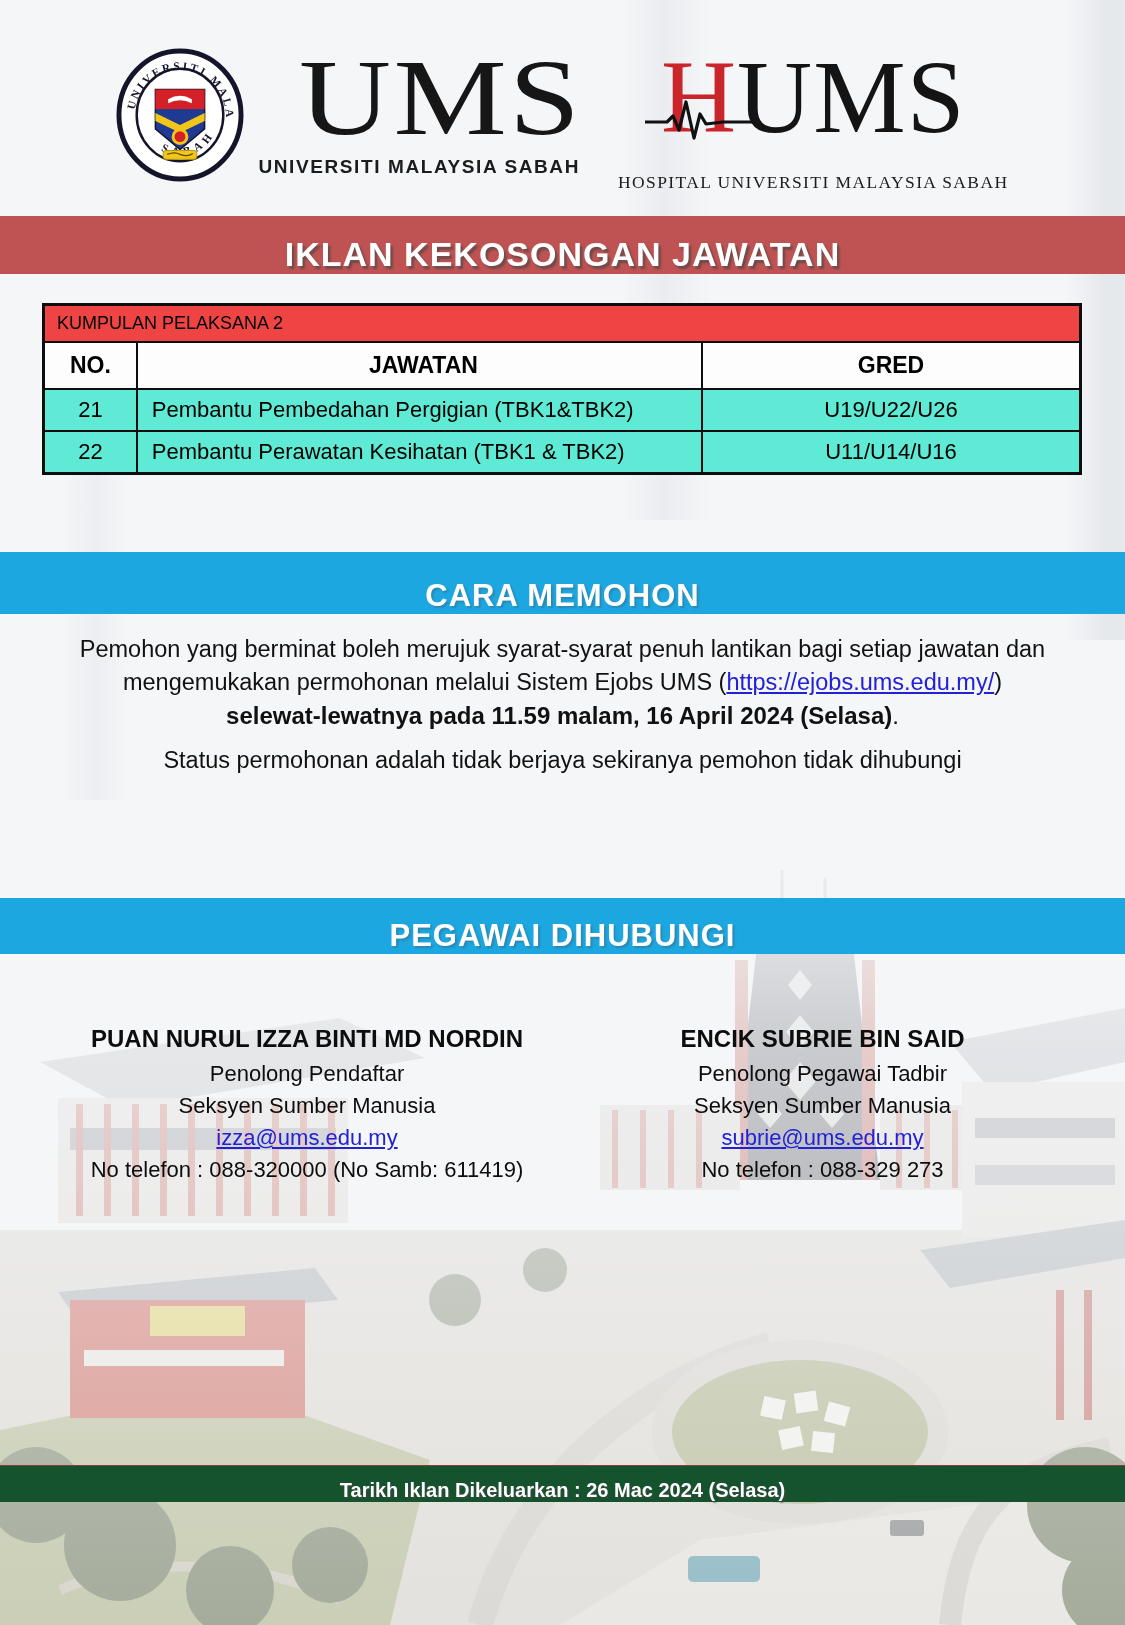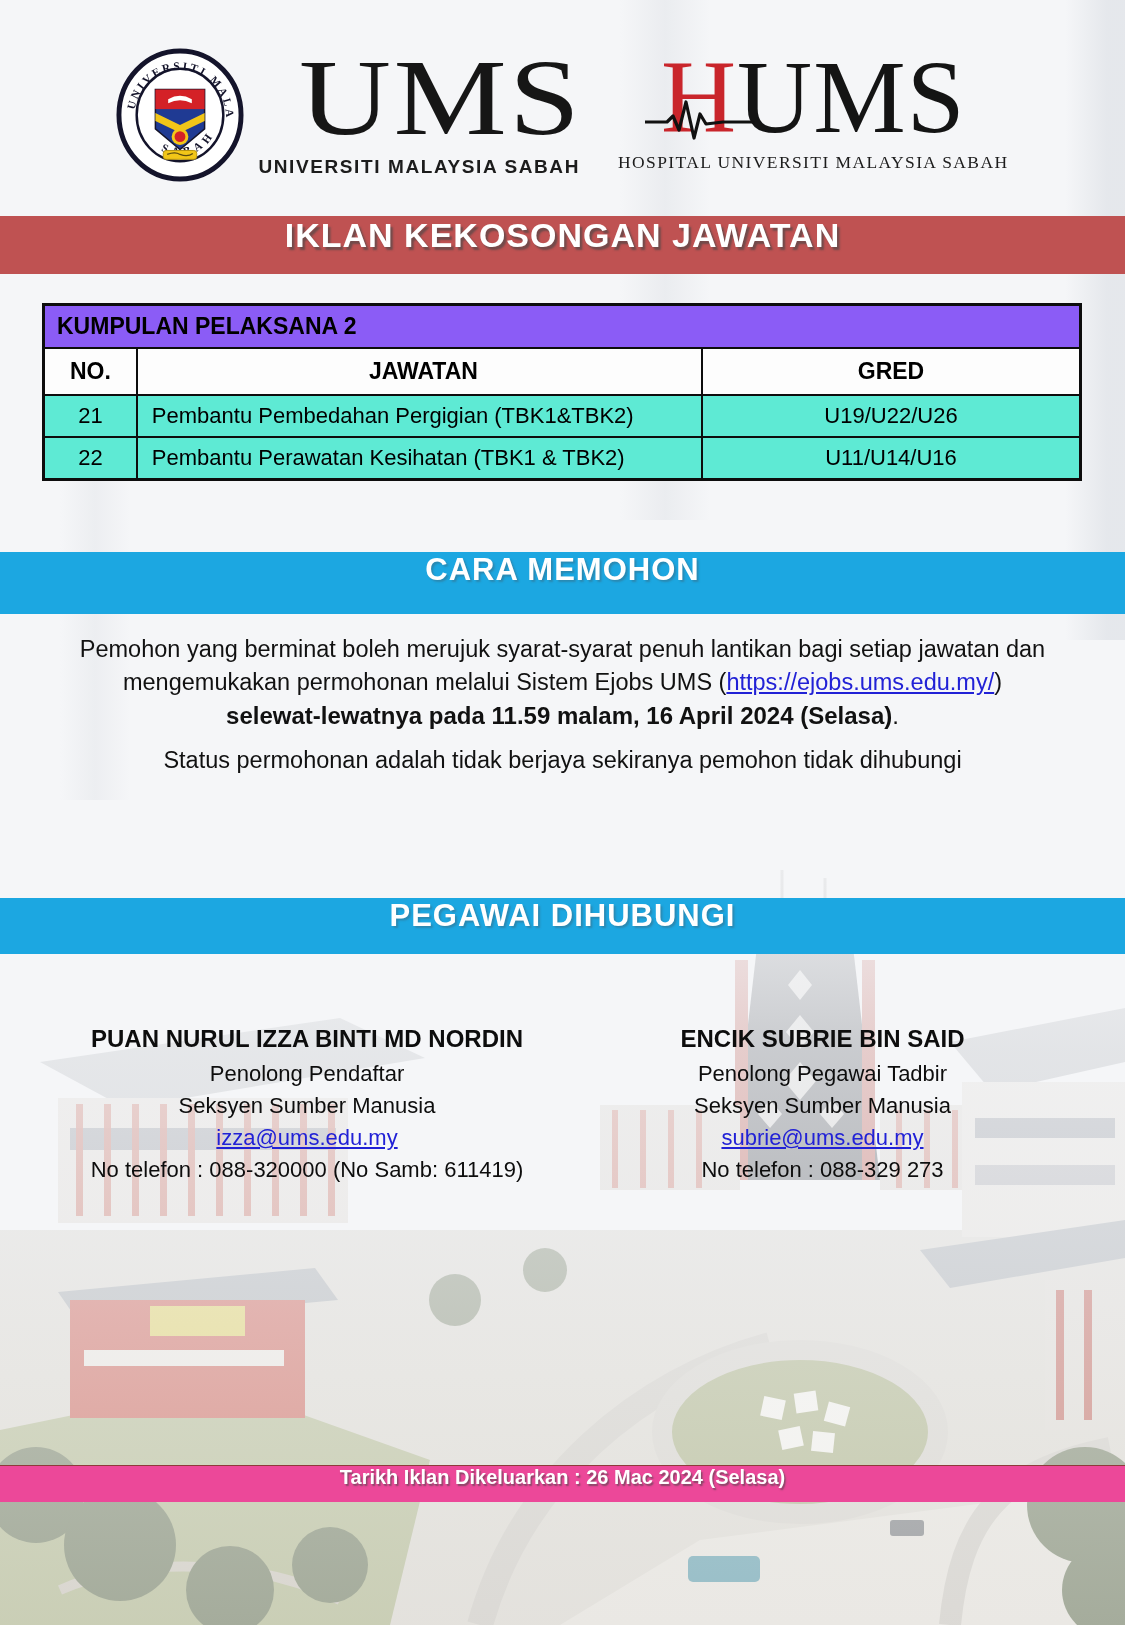--- a/index.html
+++ b/index.html
@@ -19,58 +19,58 @@
   .crest { width:128px; height:138px; }
   .wordmark-col { display:flex; flex-direction:column; align-items:center; }
   .ums-word {
     font-family:"Liberation Serif", serif; font-size:108px; line-height:100px;
     color:#161616; letter-spacing:2px; transform:scaleX(1.18); transform-origin:left top;
   }
   .ums-sub {
     font-size:19px; font-weight:bold; color:#1c1c1c; letter-spacing:1.6px; margin-top:8px;
     white-space:nowrap;
   }
-  .hums-block { display:flex; flex-direction:column; align-items:center; }
+  .hums-block { display:flex; flex-direction:column; align-items:center;gap:20px; }
   .hums-word {
     font-family:"Liberation Serif", serif; font-size:104px; line-height:98px; color:#141414;
     letter-spacing:1px; position:relative; white-space:nowrap;
   }
   .hums-h { color:#c9252b; position:relative; }
   .ecg { position:absolute; left:-16px; top:50px; width:110px; height:46px; }
   .hums-sub {
     font-family:"Liberation Serif", serif; font-size:17.5px; color:#1c1c1c;
     letter-spacing:1.4px; margin-top:6px; white-space:nowrap;
   }
 
   
-  .banner { left:0; width:100%; display:flex; align-items:flex-start; justify-content:center; }
+  .banner { left:0; width:100%; display:flex; align-items:flex-end; justify-content:center; }
   .banner-red { top:216px; height:58px; background:#bf5252; }
   .banner-red .t {
     color:#fff; font-weight:bold; font-size:34px; letter-spacing:1px;
     text-shadow:2.5px 2.5px 2px rgba(70,70,70,.65);
   }
   .banner-blue1 { top:552px; height:62px; background:#1ca7e1; }
   .banner-blue2 { top:898px; height:56px; background:#1ca7e1; }
   .banner-blue1 .t, .banner-blue2 .t {
     color:#fff; font-weight:bold; font-size:31px; letter-spacing:1px;
     text-shadow:2px 2px 2px rgba(60,100,120,.45);
   }
-  .footer-bar { top:1465px; height:37px; background:#ec4899; border-top:1.5px solid #8f3a3a; }
+  .footer-bar { top:1465px; height:37px; background:#14532d; border-top:1.5px solid #8f3a3a; }
   .footer-bar .t {
     color:#fff; font-weight:bold; font-size:20px;
     text-shadow:1.5px 1.5px 1.5px rgba(70,70,70,.6);
   }
 
   
   .tablewrap { top:303px; left:42px; width:1040px; }
   table.vac { width:100%; border-collapse:collapse; background:#fdfdfd; }
   table.vac td, table.vac th { border:2px solid #0d0d0d; }
   table.vac { border:3px solid #0d0d0d; }
   .group-row td {
-    background:#8b5cf6; font-weight:bold; font-size:23px; color:#000;
+    background:#ef4444; font-weight:normal; font-size:18px; color:#000;
     padding:7px 12px; text-align:left;
   }
   .colhead td { font-weight:bold; font-size:23px; text-align:center; padding:9px 6px; background:#fdfdfd;margin-top:32px; }
   .datarow td { font-size:22px; padding:7px 8px; background:#5eead4; }
   .c-no  { width:9%;  text-align:center; }
   .c-jaw { width:54.5%; text-align:left; padding-left:14px !important; }
   .c-gred{ width:36.5%; text-align:center; }
 
   
   .para { left:0; width:100%; text-align:center; color:#111; }

